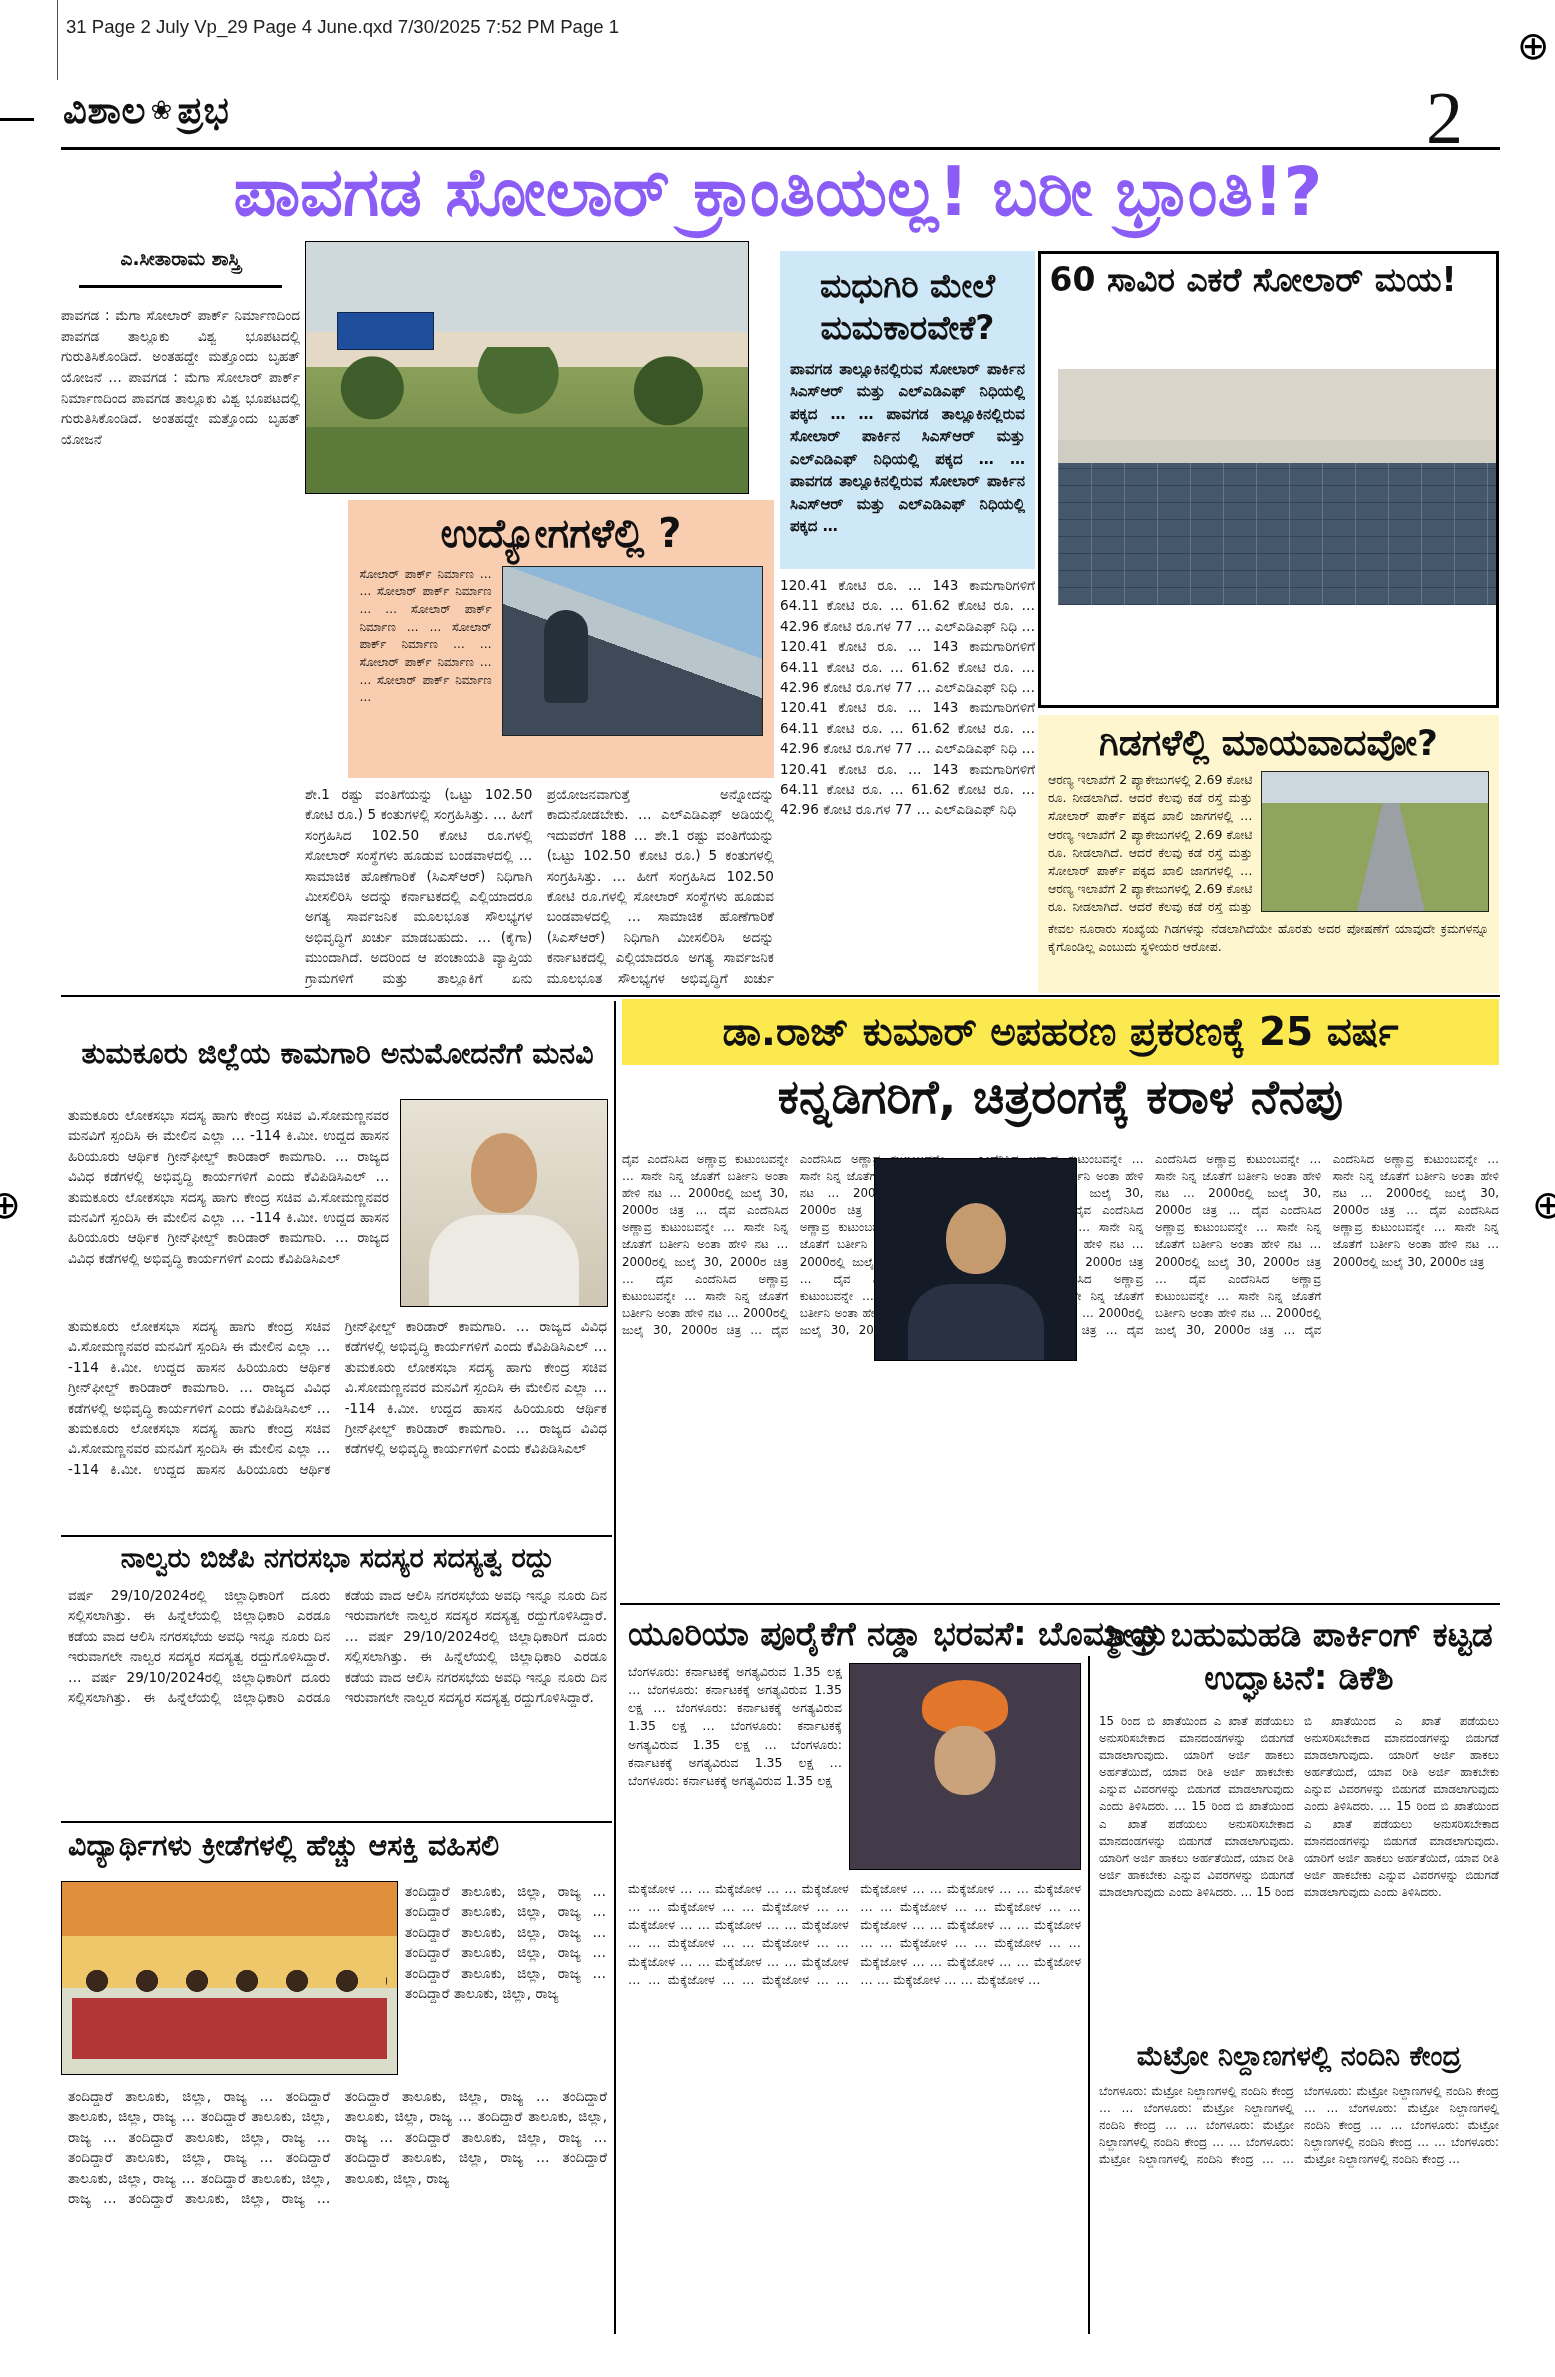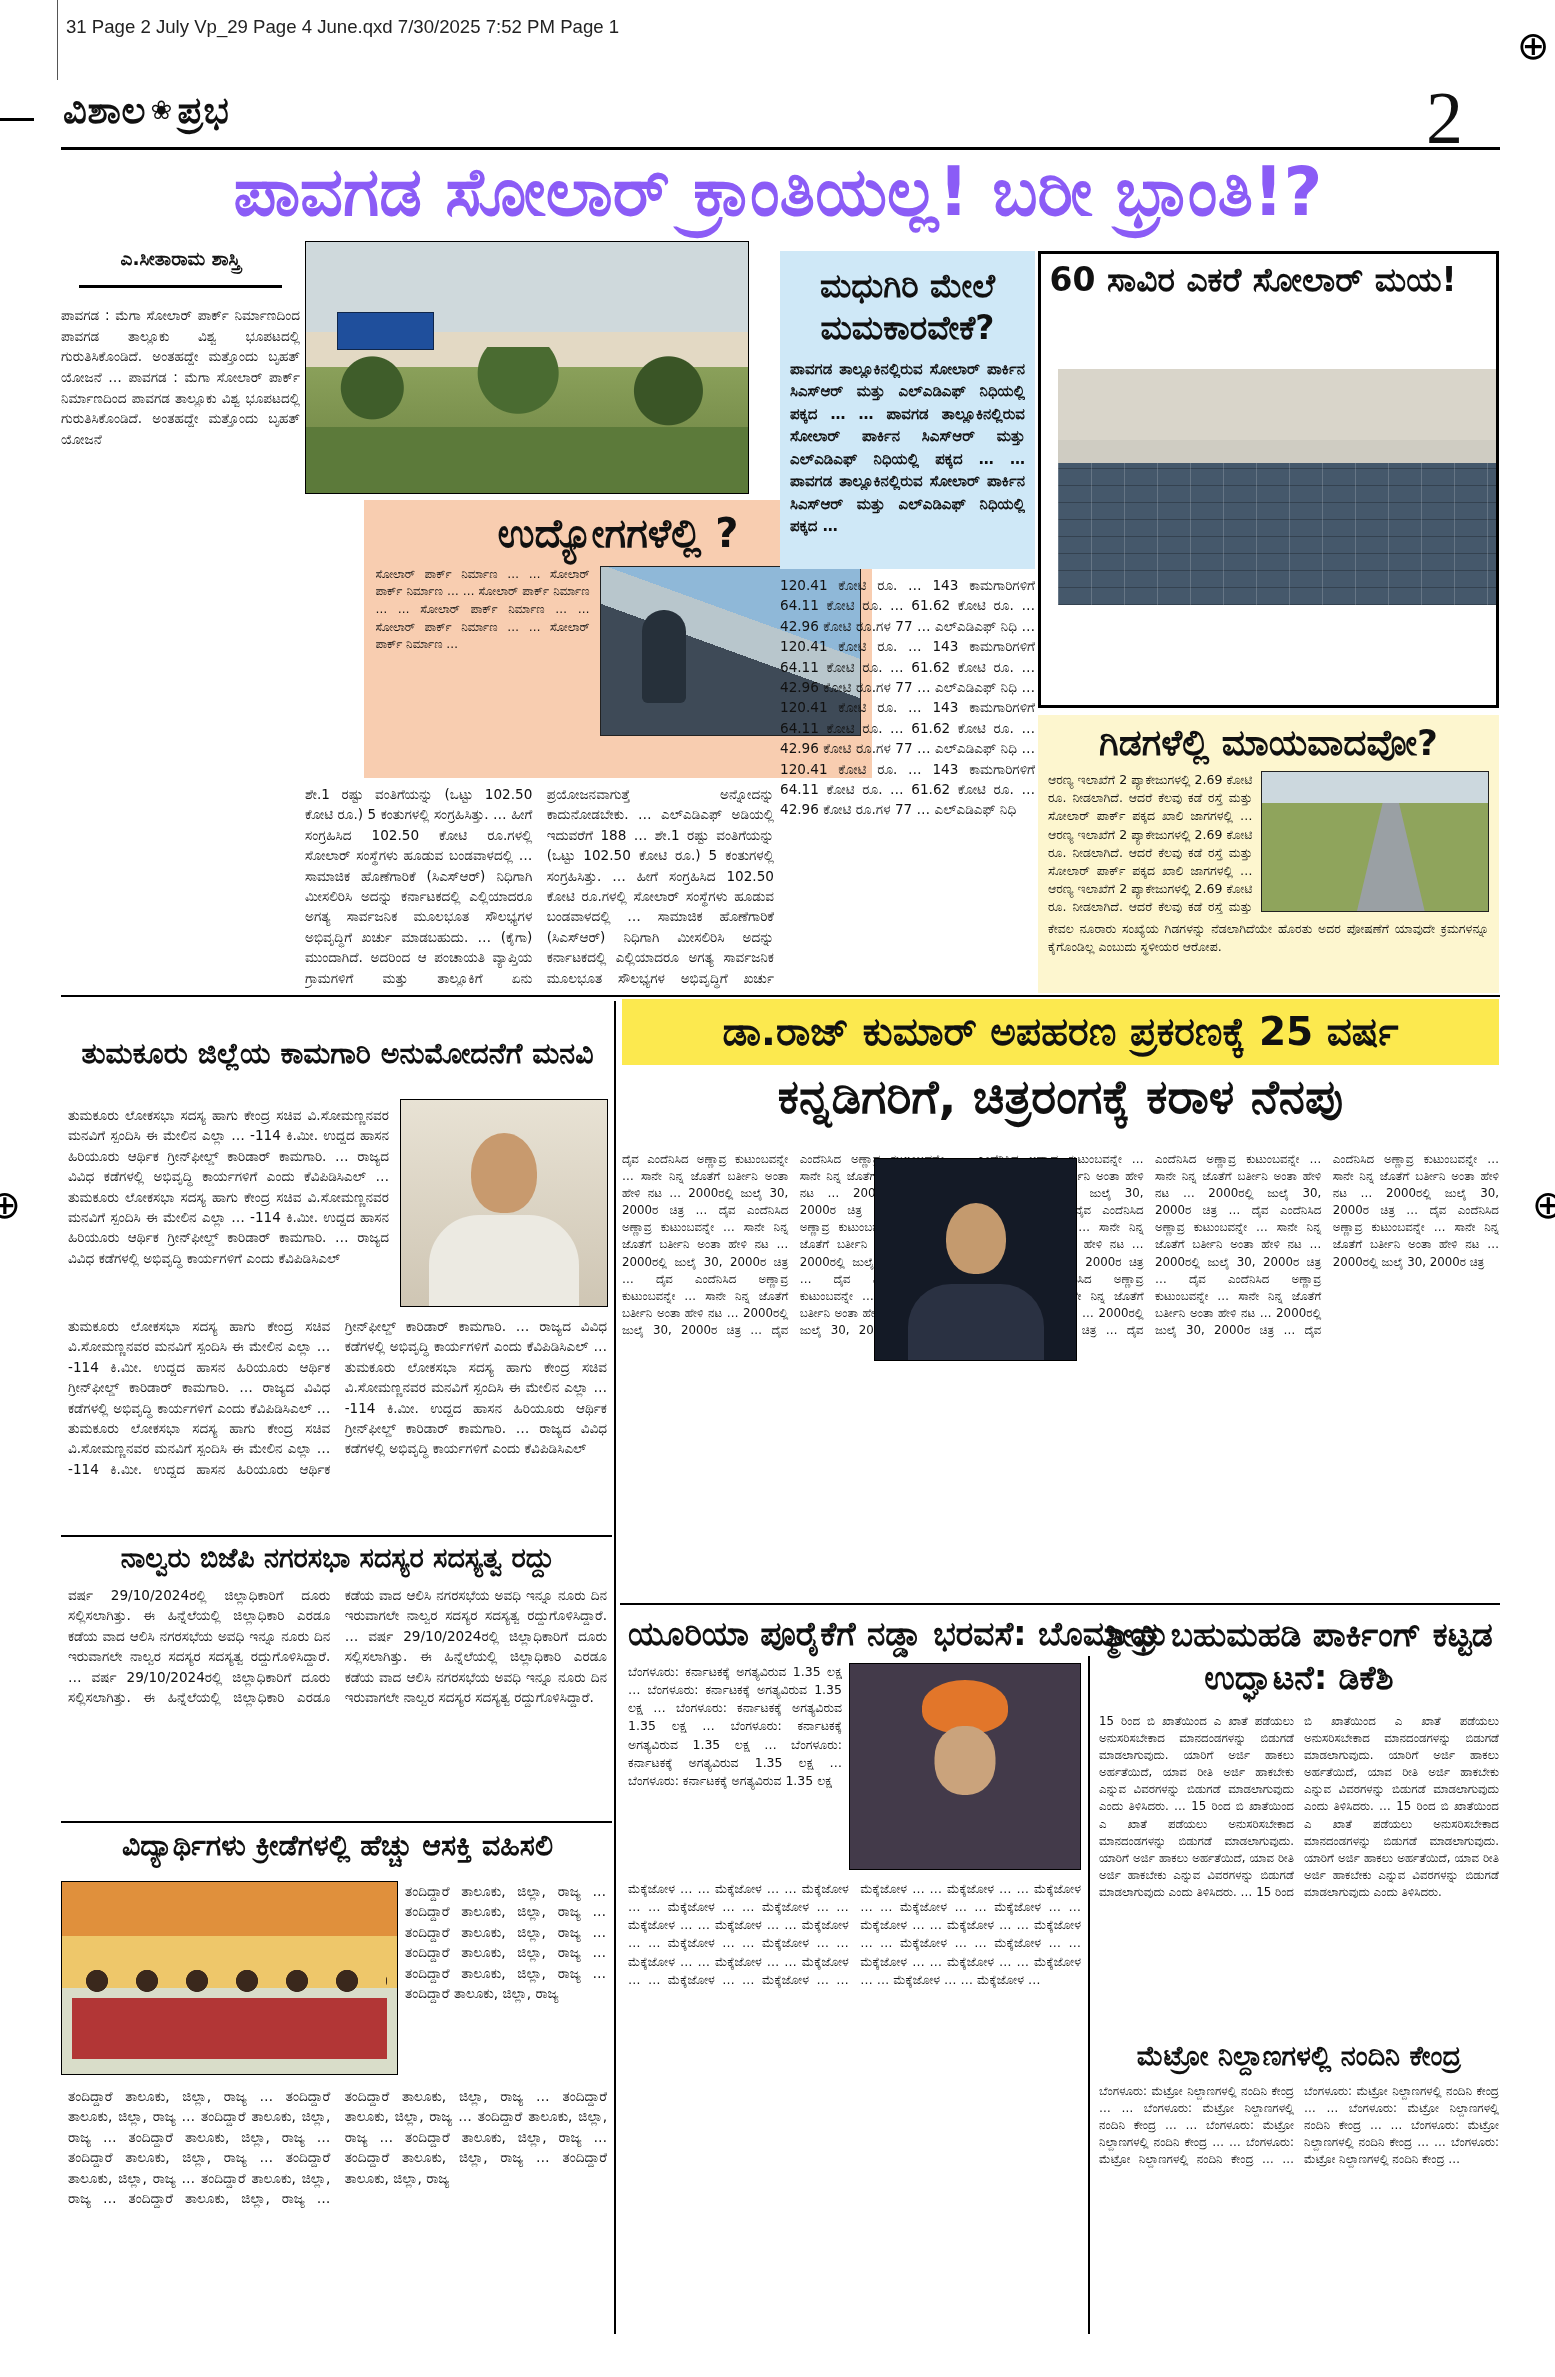--- a/index.html
+++ b/index.html
@@ -84,21 +84,21 @@
   .photo-bommai::after{content:"";position:absolute;left:50%;top:30%;width:61px;height:69px;
     transform:translateX(-50%);background:#caa37c;border-radius:46%}
   .photo-students{left:61px;top:1881px;width:337px;height:194px;
     background:linear-gradient(180deg,#e0903c 0 28%,#eec76a 28% 55%,#d9ddc9 55% 100%)}
   .kids-row{position:absolute;left:3%;right:3%;bottom:8%;height:48%;
     background-image:radial-gradient(circle at 50% 16%,#3a281c 10.7px,transparent 11.4px),
                      linear-gradient(transparent 0 34%,#b23636 34% 100%);
     background-size:50px 100%;background-repeat:repeat-x}
 
   
-  .jobs-box{left:364px;top:500px;width:508px;height:278px;background:var(--peach);padding:10px 11.4px}
+  .jobs-box{left:348px;top:500px;width:426px;height:278px;background:var(--peach);padding:10px 11.4px}
   .jobs-title{font-size:40px;font-weight:800;text-align:center;white-space:nowrap;margin-bottom:8.6px}
   .jobs-row{display:flex;gap:10px;align-items:flex-start}
   .jobs-text{flex:1;font-size:11.8px;line-height:1.5;height:177px;overflow:hidden}
   .below-peach{left:305px;top:784px;width:469px;height:208px;column-count:2;column-gap:14.3px;
     font-size:13.6px;line-height:1.5}
 
   
   .blue-box{left:780px;top:251px;width:255px;height:318px;background:var(--blue);padding:14.3px 10px}
   .blue-title{font-size:33px;font-weight:800;text-align:center;line-height:1.25;margin-bottom:10px}
   .blue-lead{font-size:15px;font-weight:600;line-height:1.5;overflow:hidden;height:178px}
@@ -124,21 +124,21 @@
   
   .raj-kicker{left:622px;top:999px;width:877px;height:66px;background:var(--highlight);
     display:flex;align-items:center;justify-content:center;font-size:39px;font-weight:800;white-space:nowrap}
   .raj-headline{left:622px;top:1069px;width:877px;text-align:center;font-size:47px;font-weight:800;white-space:nowrap}
   .raj-body{left:622px;top:1151px;width:877px;height:448px;column-count:5;column-gap:11.4px;
     font-size:11.8px;line-height:1.45}
 
   
   .bjp-headline{left:68px;top:1542px;width:539px;text-align:center;font-size:27px;font-weight:800;white-space:nowrap}
   .bjp-body{left:68px;top:1585px;width:539px;height:231px;column-count:2;column-gap:14.3px;font-size:13.6px;line-height:1.5}
-  .sports-headline{left:68px;top:1829px;width:539px;text-align:center;font-size:28.5px;font-weight:800;white-space:nowrap}
+  .sports-headline{left:68px;top:1829px;width:539px;text-align:left;font-size:28.5px;font-weight:800;white-space:nowrap}
   .sports-side{left:405px;top:1881px;width:201px;height:194px;font-size:13.6px;line-height:1.5}
   .sports-lower{left:68px;top:2086px;width:539px;height:248px;column-count:2;column-gap:14.3px;font-size:13.6px;line-height:1.5}
 
   
   .bommai-headline{left:628px;top:1614px;width:492px;font-size:33px;font-weight:800;white-space:nowrap}
   .bommai-lead{left:628px;top:1663px;width:214px;height:207px;font-size:12.5px;line-height:1.45}
   .bommai-lower{left:628px;top:1880px;width:453px;height:457px;column-count:2;column-gap:11.4px;
     font-size:12.5px;line-height:1.45}
 
   

